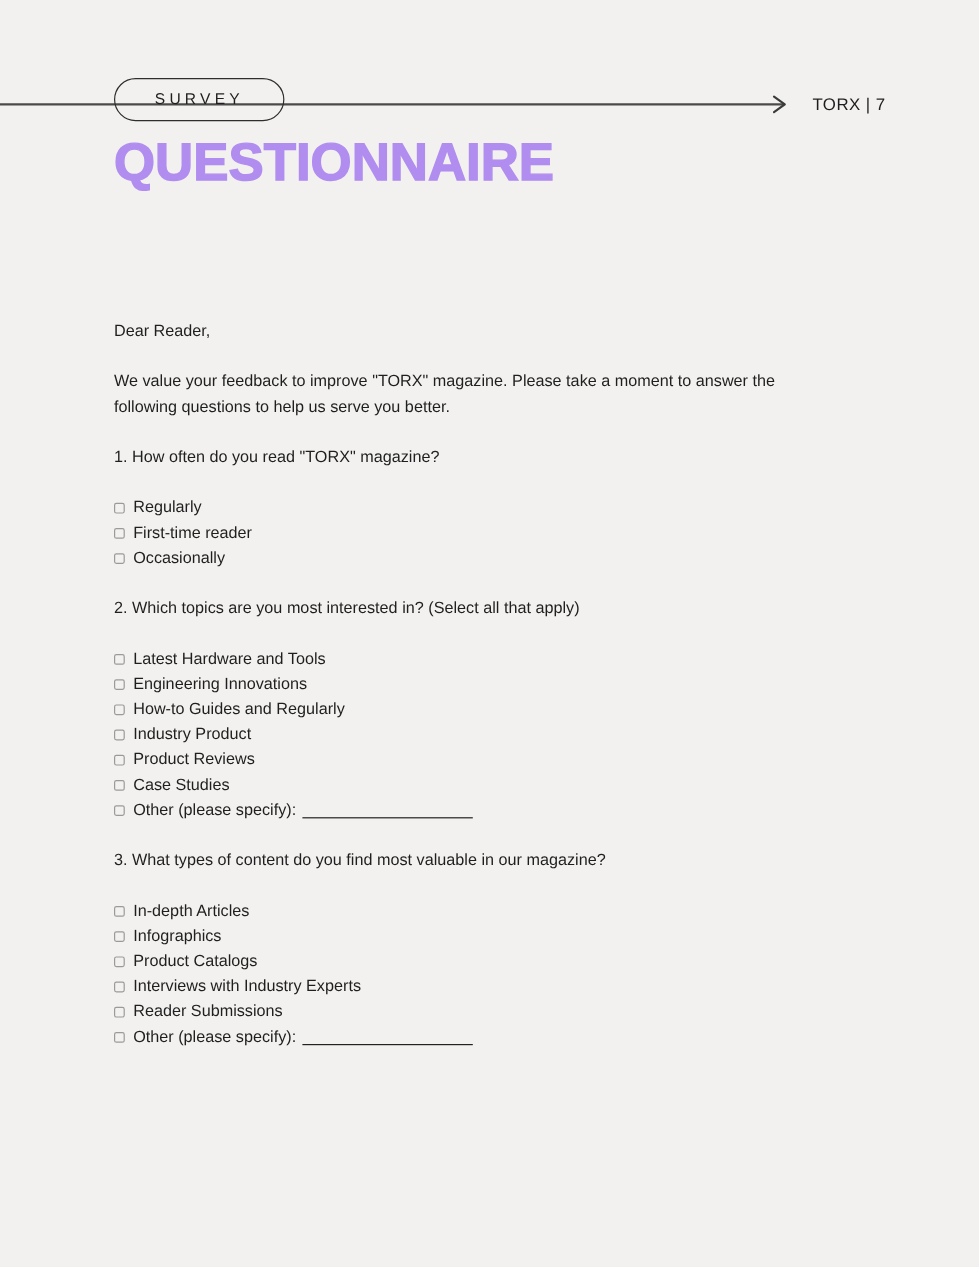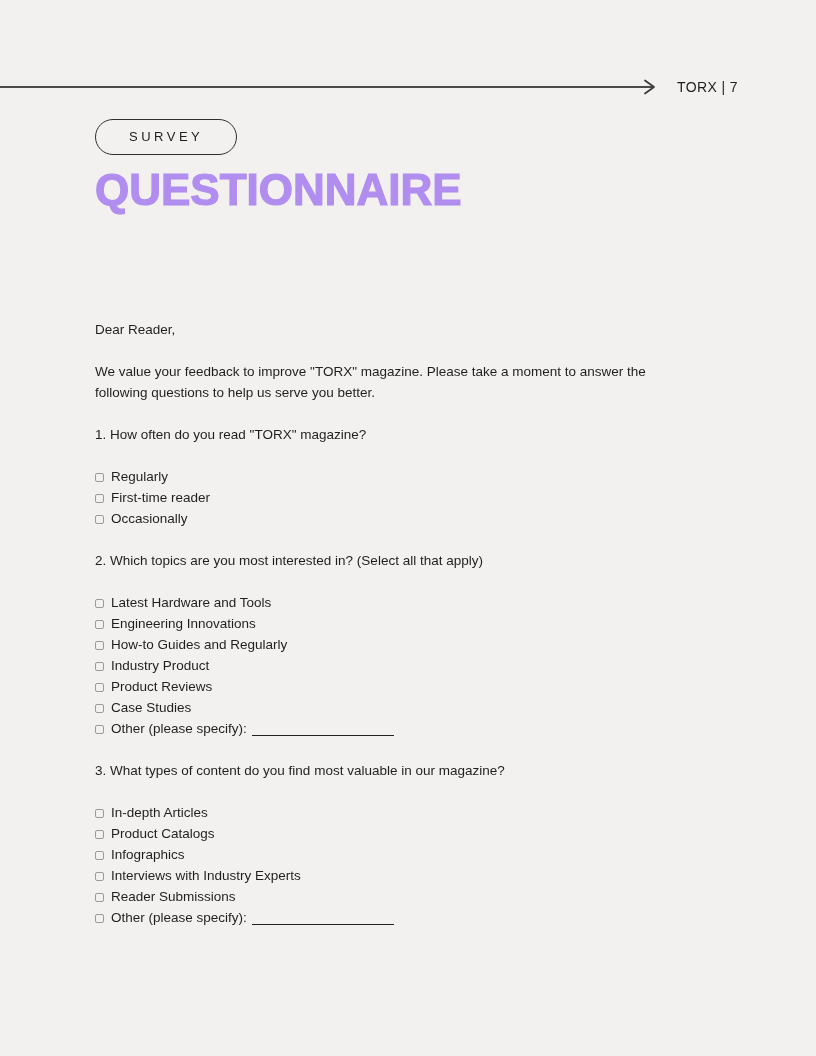--- a/index.html
+++ b/index.html
@@ -26,21 +26,21 @@
     position:absolute;top:79px;left:677px;
     font-size:14px;letter-spacing:.4px;line-height:16px;color:var(--ink);
     white-space:pre;
   }
 
   
   .content{position:absolute;top:0;left:95px;width:630px;}
 
   .badge{
     display:inline-block;
-    margin-top:119px;
+    margin-top:65px;
     padding:0 33px;
     height:36px;line-height:34px;
     border:1px solid #2E2E2E;border-radius:19px;
     font-size:13px;letter-spacing:3.5px;color:#1E1E1E;
     background:transparent;
   }
   h1.title{
     margin-top:13px;
     font-size:44px;line-height:44px;
     font-weight:900;
@@ -178,27 +178,27 @@
     <ul class="options block">
 
   <li>
     <span class="checkbox"></span>
     <span>In-depth Articles</span>
 
   </li>
 
   <li>
     <span class="checkbox"></span>
+    <span>Infographics</span>
+
+  </li>
+
+  <li>
+    <span class="checkbox"></span>
     <span>Product Catalogs</span>
-
-  </li>
-
-  <li>
-    <span class="checkbox"></span>
-    <span>Infographics</span>
 
   </li>
 
   <li>
     <span class="checkbox"></span>
     <span>Interviews with Industry Experts</span>
 
   </li>
 
   <li>

